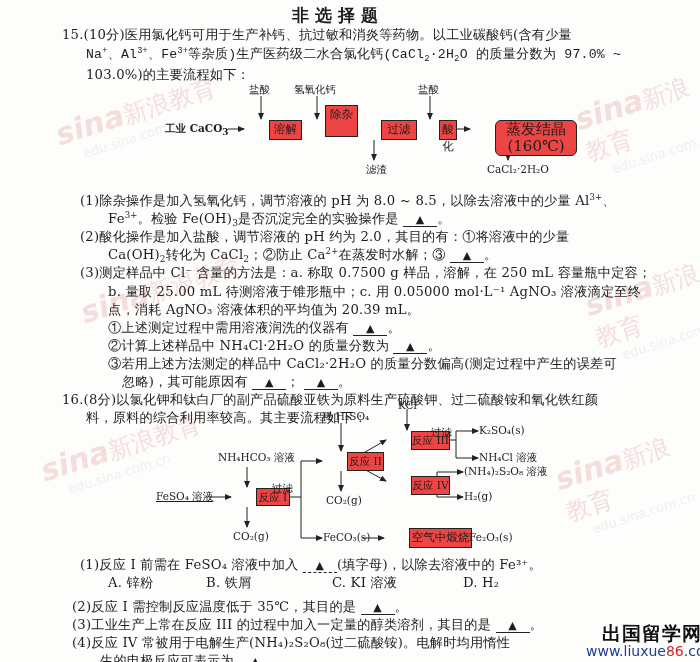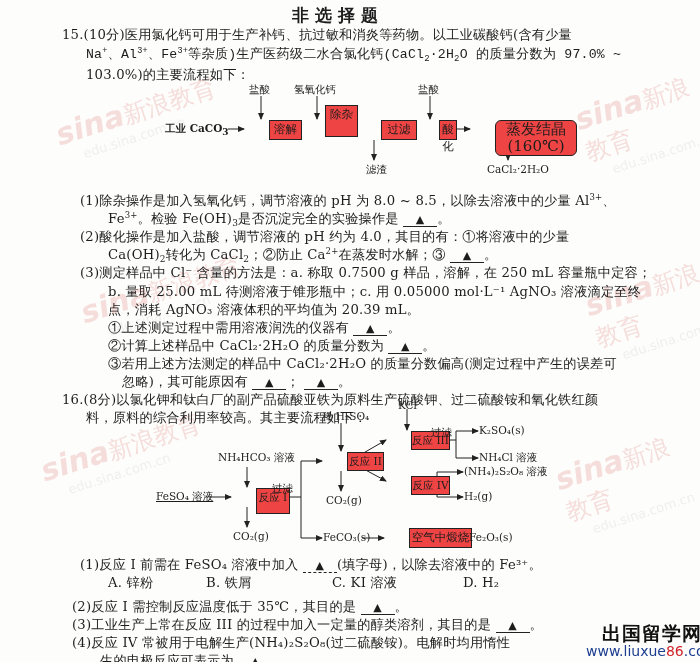--- a/index.html
+++ b/index.html
@@ -103,38 +103,38 @@
 
 <div class="abs ln" style="left:80px;top:192px;">
   <span>(1)</span><span>除杂操作是加入氢氧化钙，调节溶液的 pH 为 8.0 ~ 8.5，以除去溶液中的少量 Al</span><sup>3+</sup>、
 </div>
 <div class="abs ln" style="left:108px;top:210px;">
   <span>Fe</span><sup>3+</sup><span>。检验 Fe(OH)</span><sub>3</sub><span>是否沉淀完全的实验操作是</span>
   <span class="blank"><span class="tri">▲</span></span><span>。</span>
 </div>
 
 <div class="abs ln" style="left:80px;top:228px;">
-  <span>(2)</span><span>酸化操作是加入盐酸，调节溶液的 pH 约为 4.0，其目的有：①将溶液中的少量</span>
+  <span>(2)</span><span>酸化操作是加入盐酸，调节溶液的 pH 约为 2.0，其目的有：①将溶液中的少量</span>
 </div>
 <div class="abs ln" style="left:108px;top:246px;">
   <span>Ca(OH)</span><sub>2</sub><span>转化为 CaCl</span><sub>2</sub><span>；②防止 Ca</span><sup>2+</sup><span>在蒸发时水解；③</span>
   <span class="blank"><span class="tri">▲</span></span><span>。</span>
 </div>
 
 <div class="abs ln" style="left:80px;top:264px;">
   <span>(3)</span><span>测定样品中 Cl⁻ 含量的方法是：a. 称取 0.7500 g 样品，溶解，在 250 mL 容量瓶中定容；</span>
 </div>
 <div class="abs ln" style="left:108px;top:283px;">b. 量取 25.00 mL 待测溶液于锥形瓶中；c. 用 0.05000 mol·L⁻¹ AgNO₃ 溶液滴定至终</div>
 <div class="abs ln" style="left:108px;top:301px;">点，消耗 AgNO₃ 溶液体积的平均值为 20.39 mL。</div>
 <div class="abs ln" style="left:108px;top:319px;">
   <span>①上述测定过程中需用溶液润洗的仪器有</span>
   <span class="blank"><span class="tri">▲</span></span><span>。</span>
 </div>
 <div class="abs ln" style="left:108px;top:337px;">
-  <span>②计算上述样品中 CaCl₂·2H₂O 的质量分数为</span>
+  <span>②计算上述样品中 NH₄Cl·2H₂O 的质量分数为</span>
   <span class="blank"><span class="tri">▲</span></span><span>。</span>
 </div>
 <div class="abs ln" style="left:108px;top:355px;">③若用上述方法测定的样品中 CaCl₂·2H₂O 的质量分数偏高(测定过程中产生的误差可</div>
 <div class="abs ln" style="left:122px;top:373px;">
   <span>忽略)，其可能原因有</span>
   <span class="blank"><span class="tri">▲</span></span><span>；</span>
   <span class="blank"><span class="tri">▲</span></span><span>。</span>
 </div>
 
 <div class="abs ln" style="left:62px;top:391px;">
@@ -166,21 +166,21 @@
       <polyline points="456,440 456,458 478,458" marker-end="url(#ah2)"></polyline>
       <polyline points="426,485 437,485"></polyline>
       <polyline points="437,485 437,472 463,472" marker-end="url(#ah2)"></polyline>
       <polyline points="437,485 437,497 463,497" marker-end="url(#ah2)"></polyline>
       <line x1="362" y1="538" x2="384" y2="538" marker-end="url(#ah2)"></line>
       <line x1="448" y1="538" x2="468" y2="538" marker-end="url(#ah2)"></line>
     </g>
   </svg>
   <div class="flab" style="left:156px;top:490px;text-decoration:underline;">FeSO₄ 溶液</div>
   <div class="flab" style="left:218px;top:451px;">NH₄HCO₃ 溶液</div>
-  <div class="fbox" style="left:232px;top:488px;width:34px;height:26px;font-size:10.5px;">反应 I</div>
+  <div class="fbox" style="left:232px;top:488px;width:34px;height:18px;font-size:10.5px;">反应 I</div>
   <div class="flab" style="left:272px;top:482px;">过滤</div>
   <div class="flab" style="left:233px;top:530px;">CO₂(g)</div>
   <div class="flab" style="left:322px;top:410px;">稀 H₂SO₄</div>
   <div class="fbox" style="left:323px;top:452px;width:37px;height:19px;font-size:10.5px;">反应 II</div>
   <div class="flab" style="left:326px;top:494px;">CO₂(g)</div>
   <div class="flab" style="left:398px;top:399px;">KCl</div>
   <div class="fbox" style="left:387px;top:431px;width:39px;height:19px;font-size:10.5px;">反应 III</div>
   <div class="flab" style="left:431px;top:426px;">过滤</div>
   <div class="flab" style="left:479px;top:424px;">K₂SO₄(s)</div>
   <div class="flab" style="left:479px;top:451px;">NH₄Cl 溶液</div>

